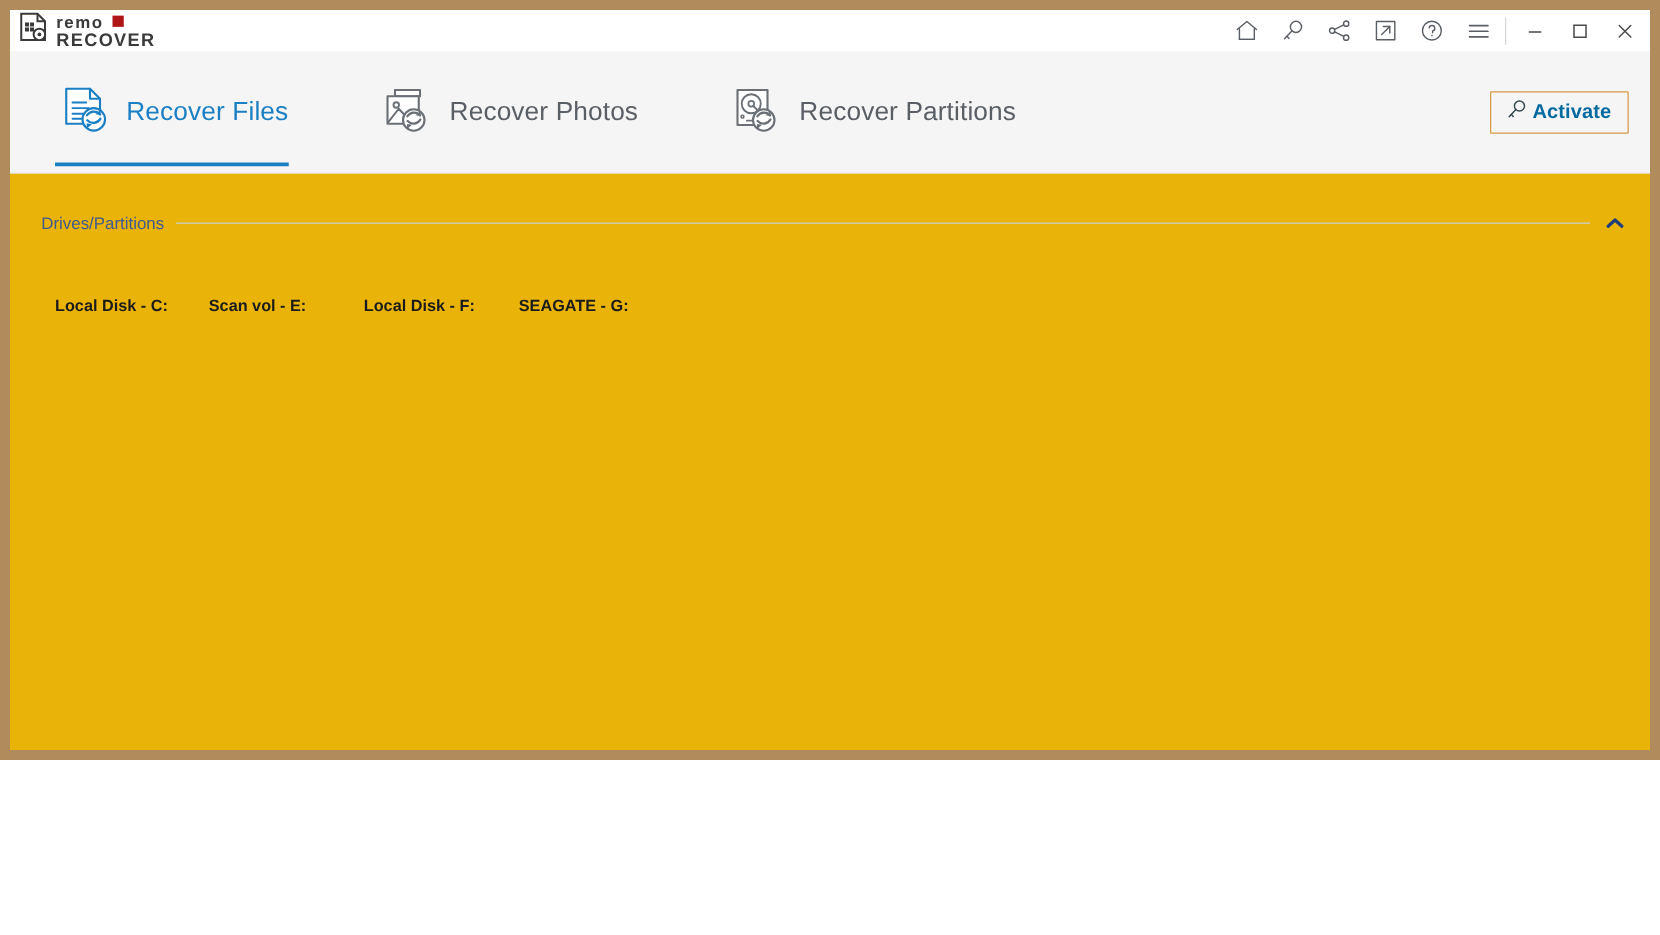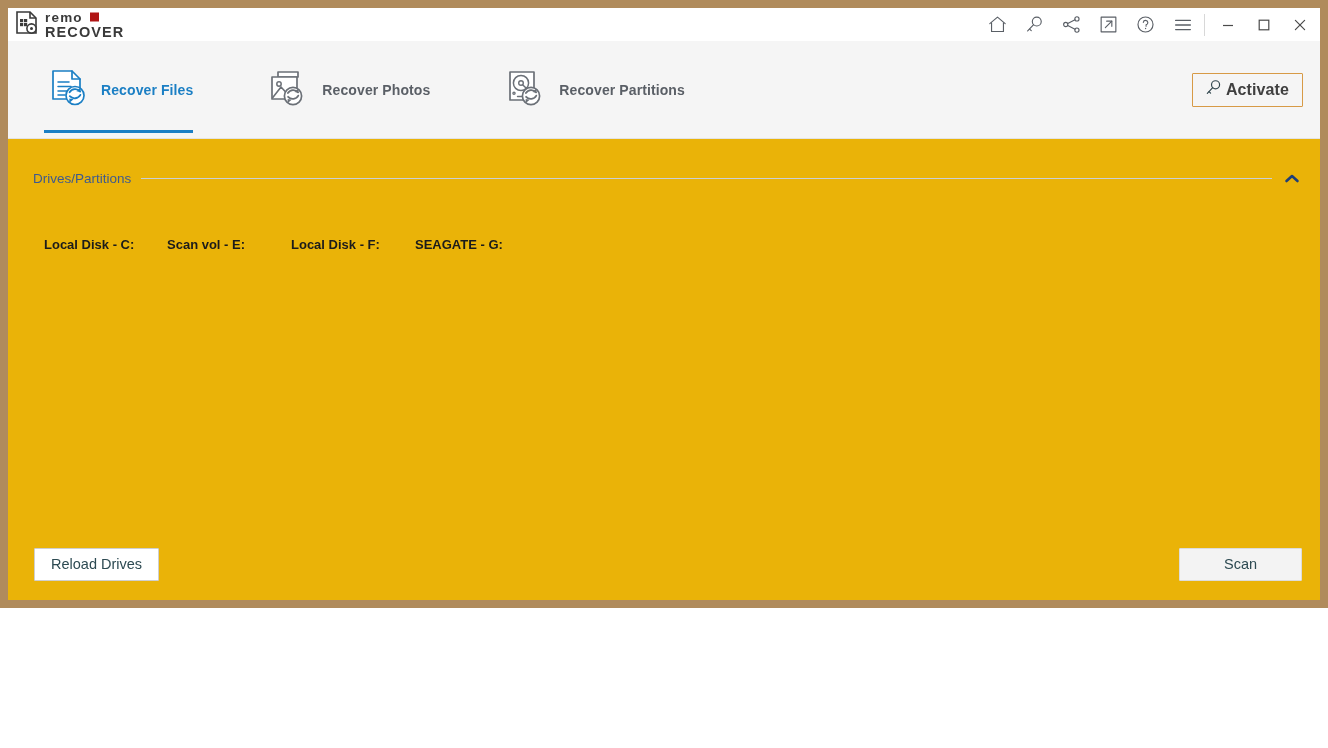--- a/index.html
+++ b/index.html
@@ -103,25 +103,24 @@
     gap: 11px;
     padding: 0 24px 0 0;
     margin-right: 48px;
     cursor: pointer;
     position: relative;
     height: 100%;
   }
   .tab:last-of-type { margin-right: 0; }
   .tab-icon { width: 46px; height: 46px; display:block; flex: 0 0 auto; margin-top:-4px;}
   .tab-label {
-    font-size: 14px;
+    font-size: 21px;
     color: #5a5f66;
     white-space: nowrap;
     letter-spacing: 0.1px;
-    font-weight: bold;
   }
   .tab.active .tab-label { color: #1b7fc4; }
   .tab.active::after {
     content: "";
     position: absolute;
     left: 0;
     right: 24px;
     bottom: 5px;
     height: 3px;
     background: #1b7fc4;
@@ -138,21 +137,21 @@
     background: #f5f5f5;
     display: flex;
     align-items: center;
     gap: 3px;
     cursor: pointer;
     border-radius: 1px;
   }
   #activate-label {
     font-size: 16px;
     font-weight: bold;
-    color: #404040;
+    color: #0369a1;
     letter-spacing: 0.1px;
   }
 
   
   #main-body {
     flex: 1;
     position: relative;
     background: #eab308;
     display: flex;
     flex-direction: column;
@@ -436,21 +435,17 @@
           <span class="drive-label">Scan vol - E:</span>
         </div>
         <div class="drive-item" style="width:124px">
           <span class="drive-label">Local Disk - F:</span>
         </div>
         <div class="drive-item" style="width:124px">
           <span class="drive-label">SEAGATE - G:</span>
         </div>
       </div>
 
-      <div id="footer">
-        <button id="reload-drives-button">Reload Drives</button>
-        <button id="scan-button">Scan</button>
-      </div>
 
     </div>
 
   </div>
 </div>
 
 </body></html>

